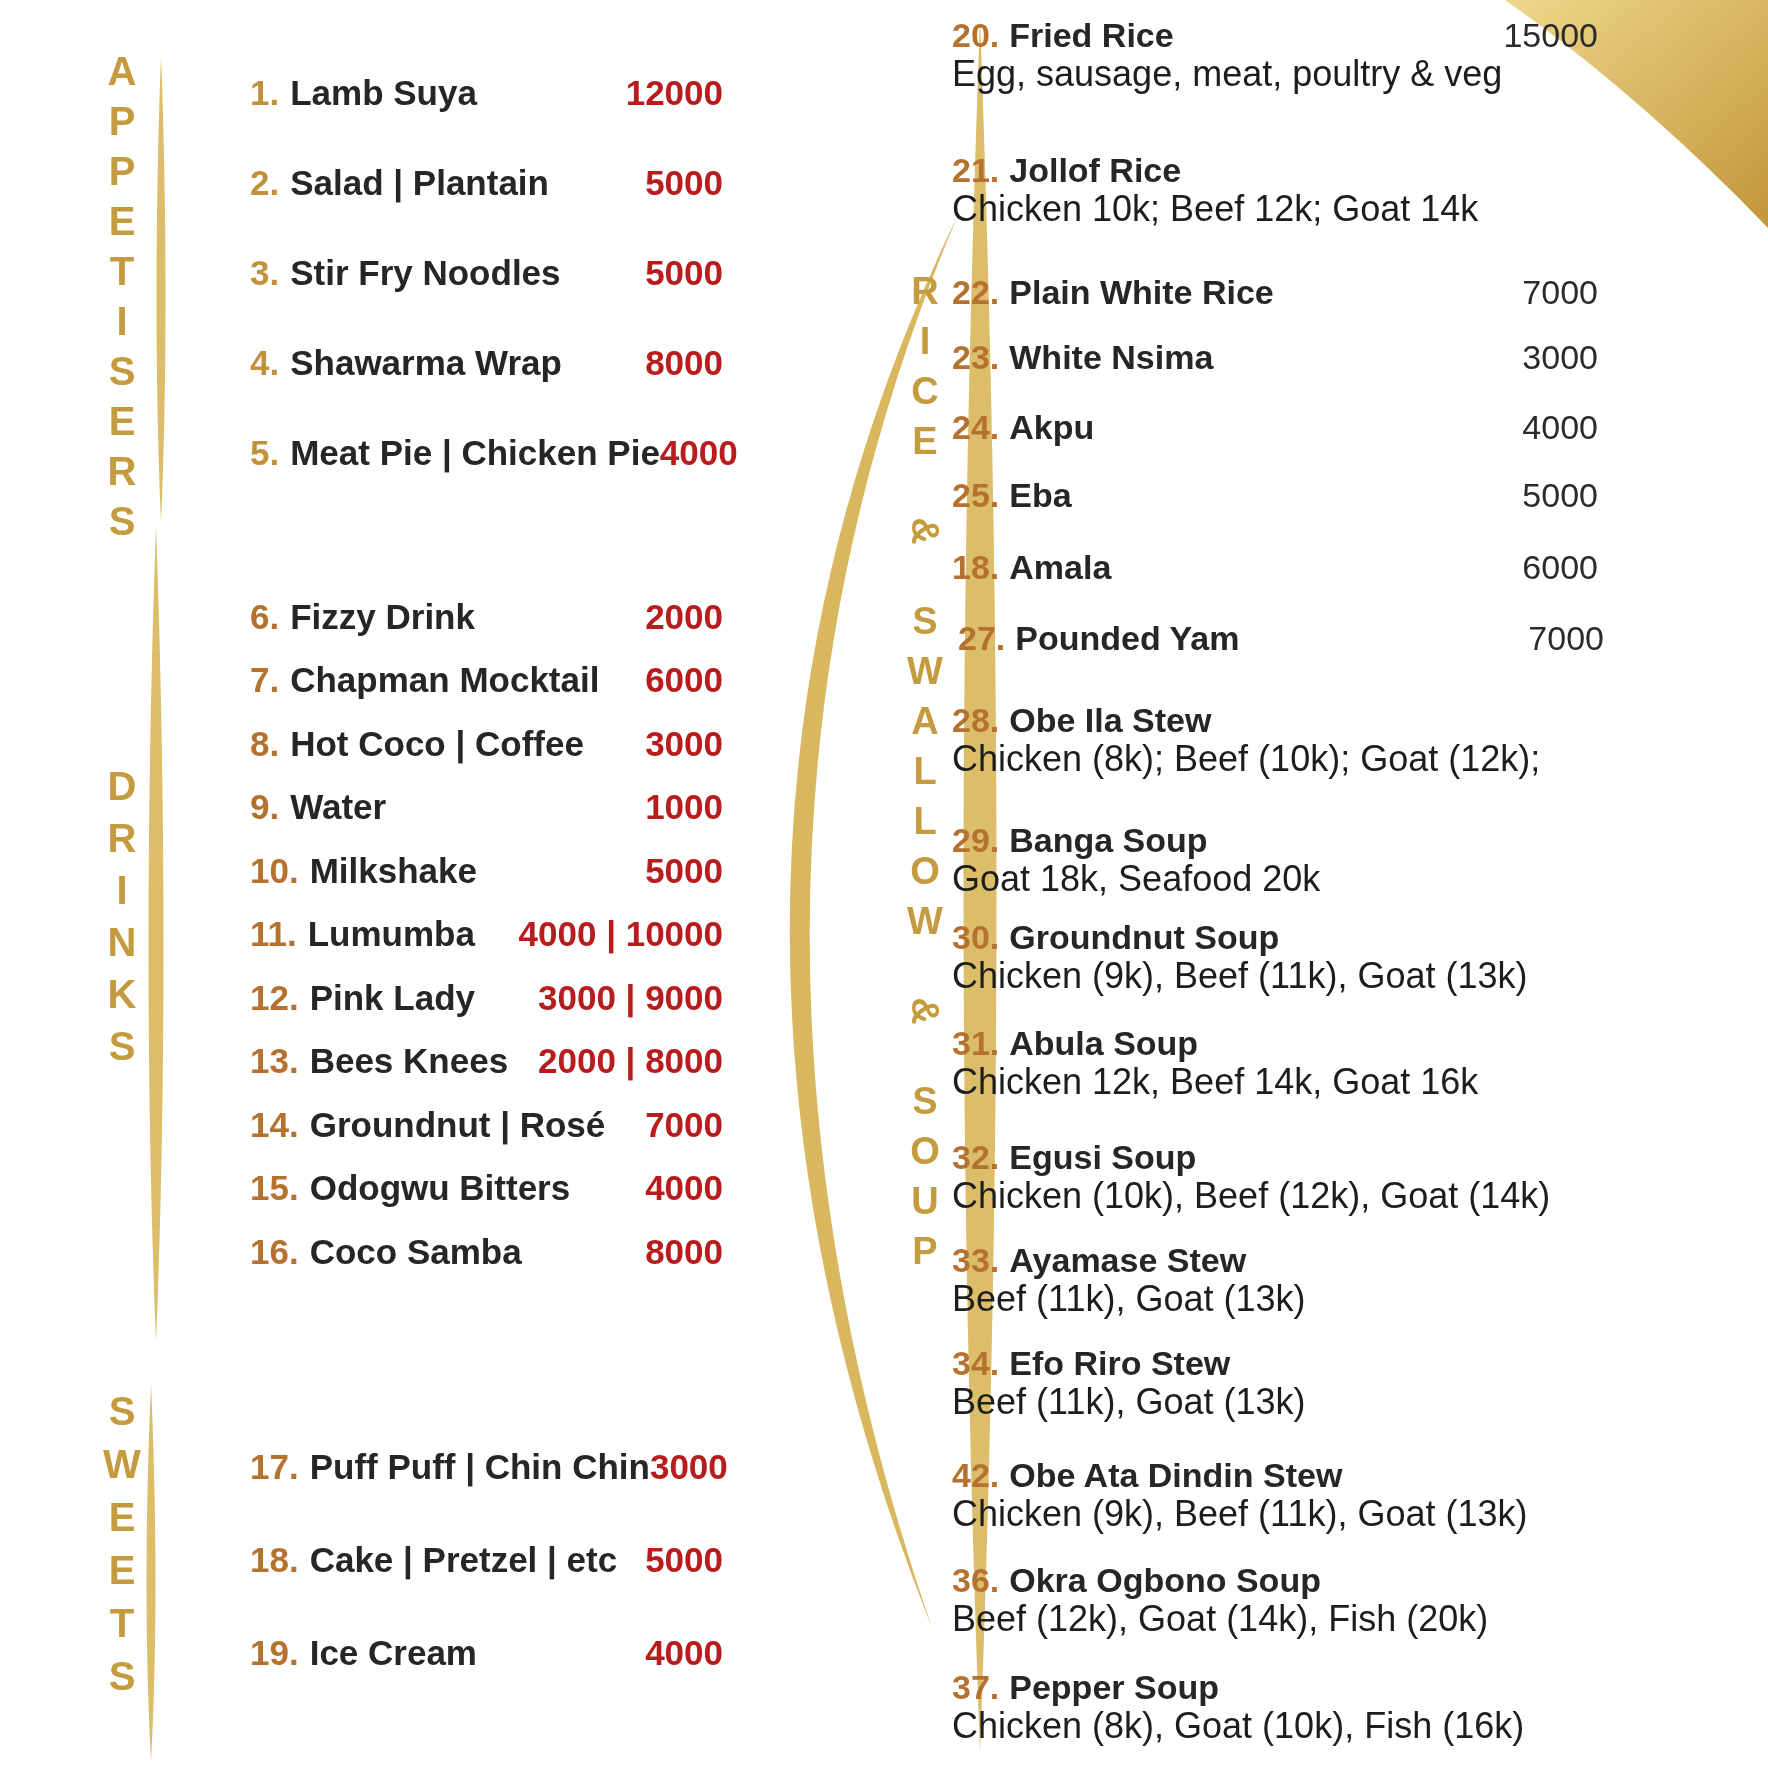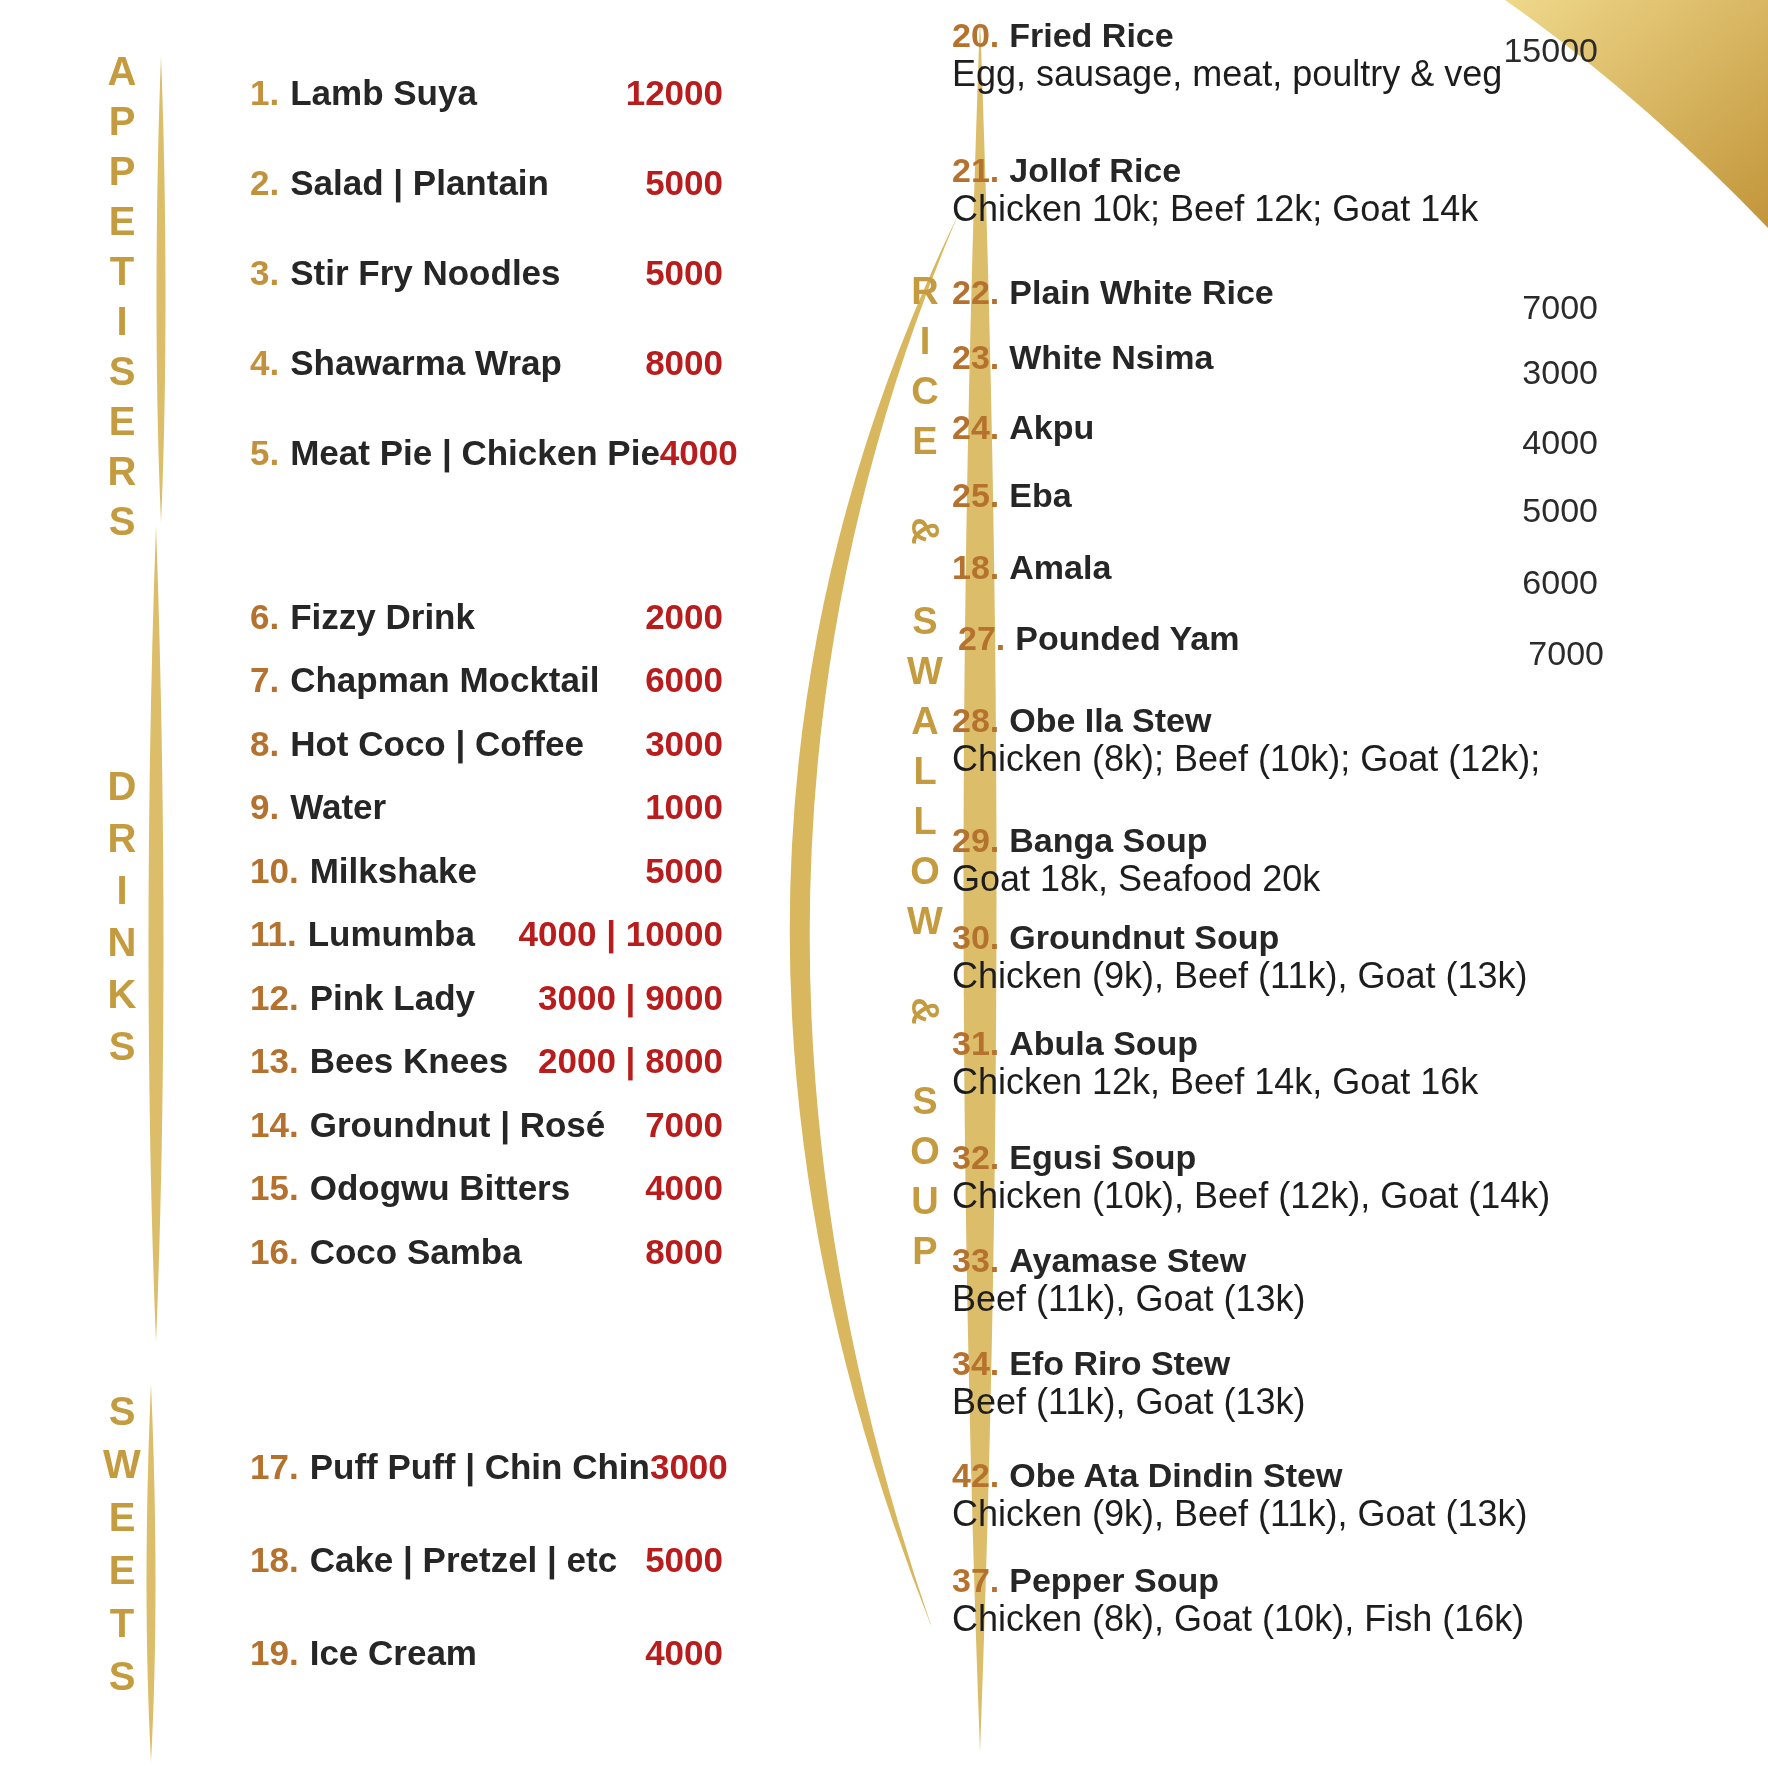--- a/index.html
+++ b/index.html
@@ -36,21 +36,21 @@
   #appetiser-items .num{color:#c3913c;}
   .nm{font-weight:700;color:#262626;white-space:nowrap;}
   .l-price{margin-left:auto;font-weight:700;color:#b91c1c;white-space:nowrap;}
 
   
   #right-items{position:absolute;left:952px;top:0;width:646px;height:1248px;}
   .r-item{position:absolute;left:0;width:100%;}
   .r-title{position:relative;font-size:34px;line-height:40px;font-weight:700;color:#262626;
            padding-right:110px;white-space:nowrap;}
   .r-title .num{margin-right:10px;}
-  .r-price{position:absolute;right:-110px;top:15px;font-weight:400;color:#2b2b2b;}
+  .r-price{position:absolute;right:-110px;top:0;font-weight:400;color:#2b2b2b;}
   .r-title{padding-right:0;}
   .r-price{right:0;}
   .r-desc{font-size:36px;line-height:37px;font-weight:400;color:#1d1d1d;white-space:nowrap;}
   .r-item:nth-of-type(1){top:15px;}
   .r-item:nth-of-type(2){top:150px;}
   .r-item:nth-of-type(3){top:272px;}
   .r-item:nth-of-type(4){top:337px;}
   .r-item:nth-of-type(5){top:407px;}
   .r-item:nth-of-type(6){top:475px;}
   .r-item:nth-of-type(7){top:547px;}
@@ -387,20 +387,27 @@
       </div>
 
       <div class="r-item">
         <div class="r-title">
           <span class="num">42.</span><span class="nm">Obe Ata Dindin Stew</span>
           
         </div>
         <div class="r-desc">Chicken (9k), Beef (11k), Goat (13k)</div>
       </div>
 
+      <div class="r-item">
+        <div class="r-title">
+          <span class="num">36.</span><span class="nm">Okra Ogbono Soup</span>
+          
+        </div>
+        <div class="r-desc">Beef (12k), Goat (14k), Fish (20k)</div>
+      </div>
 
       <div class="r-item">
         <div class="r-title">
           <span class="num">37.</span><span class="nm">Pepper Soup</span>
           
         </div>
         <div class="r-desc">Chicken (8k), Goat (10k), Fish (16k)</div>
       </div>
     </div>
 

